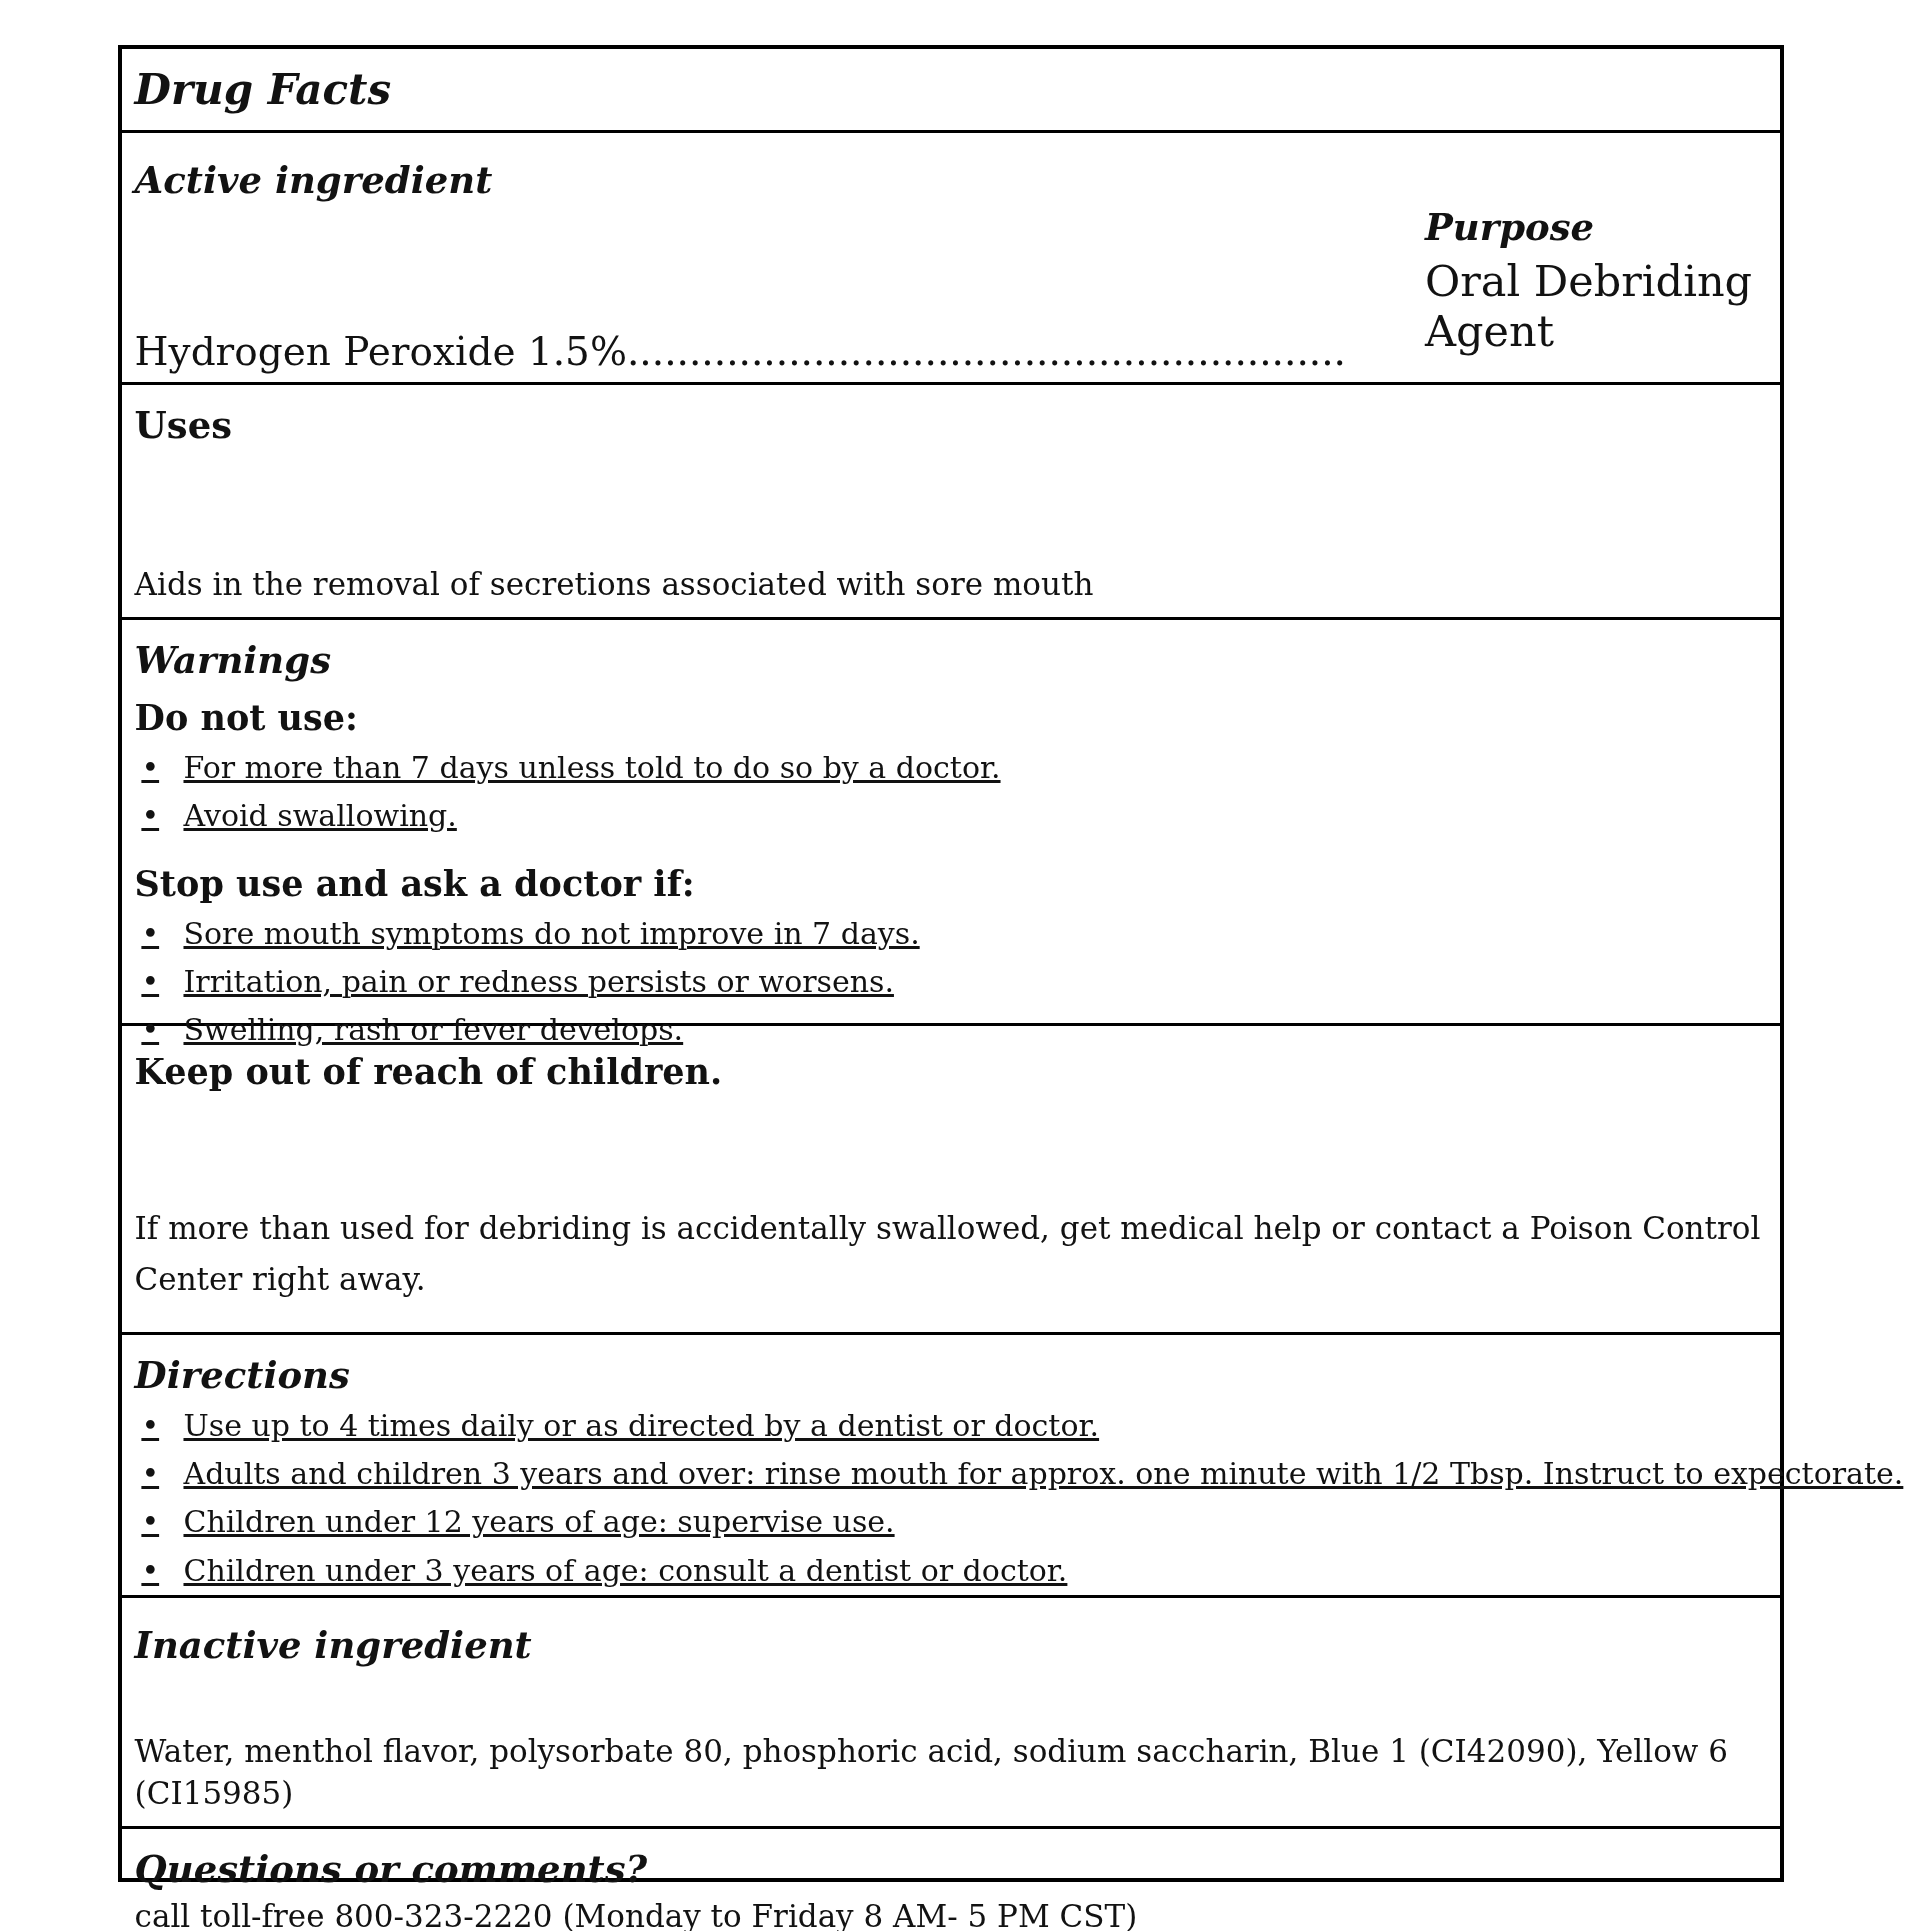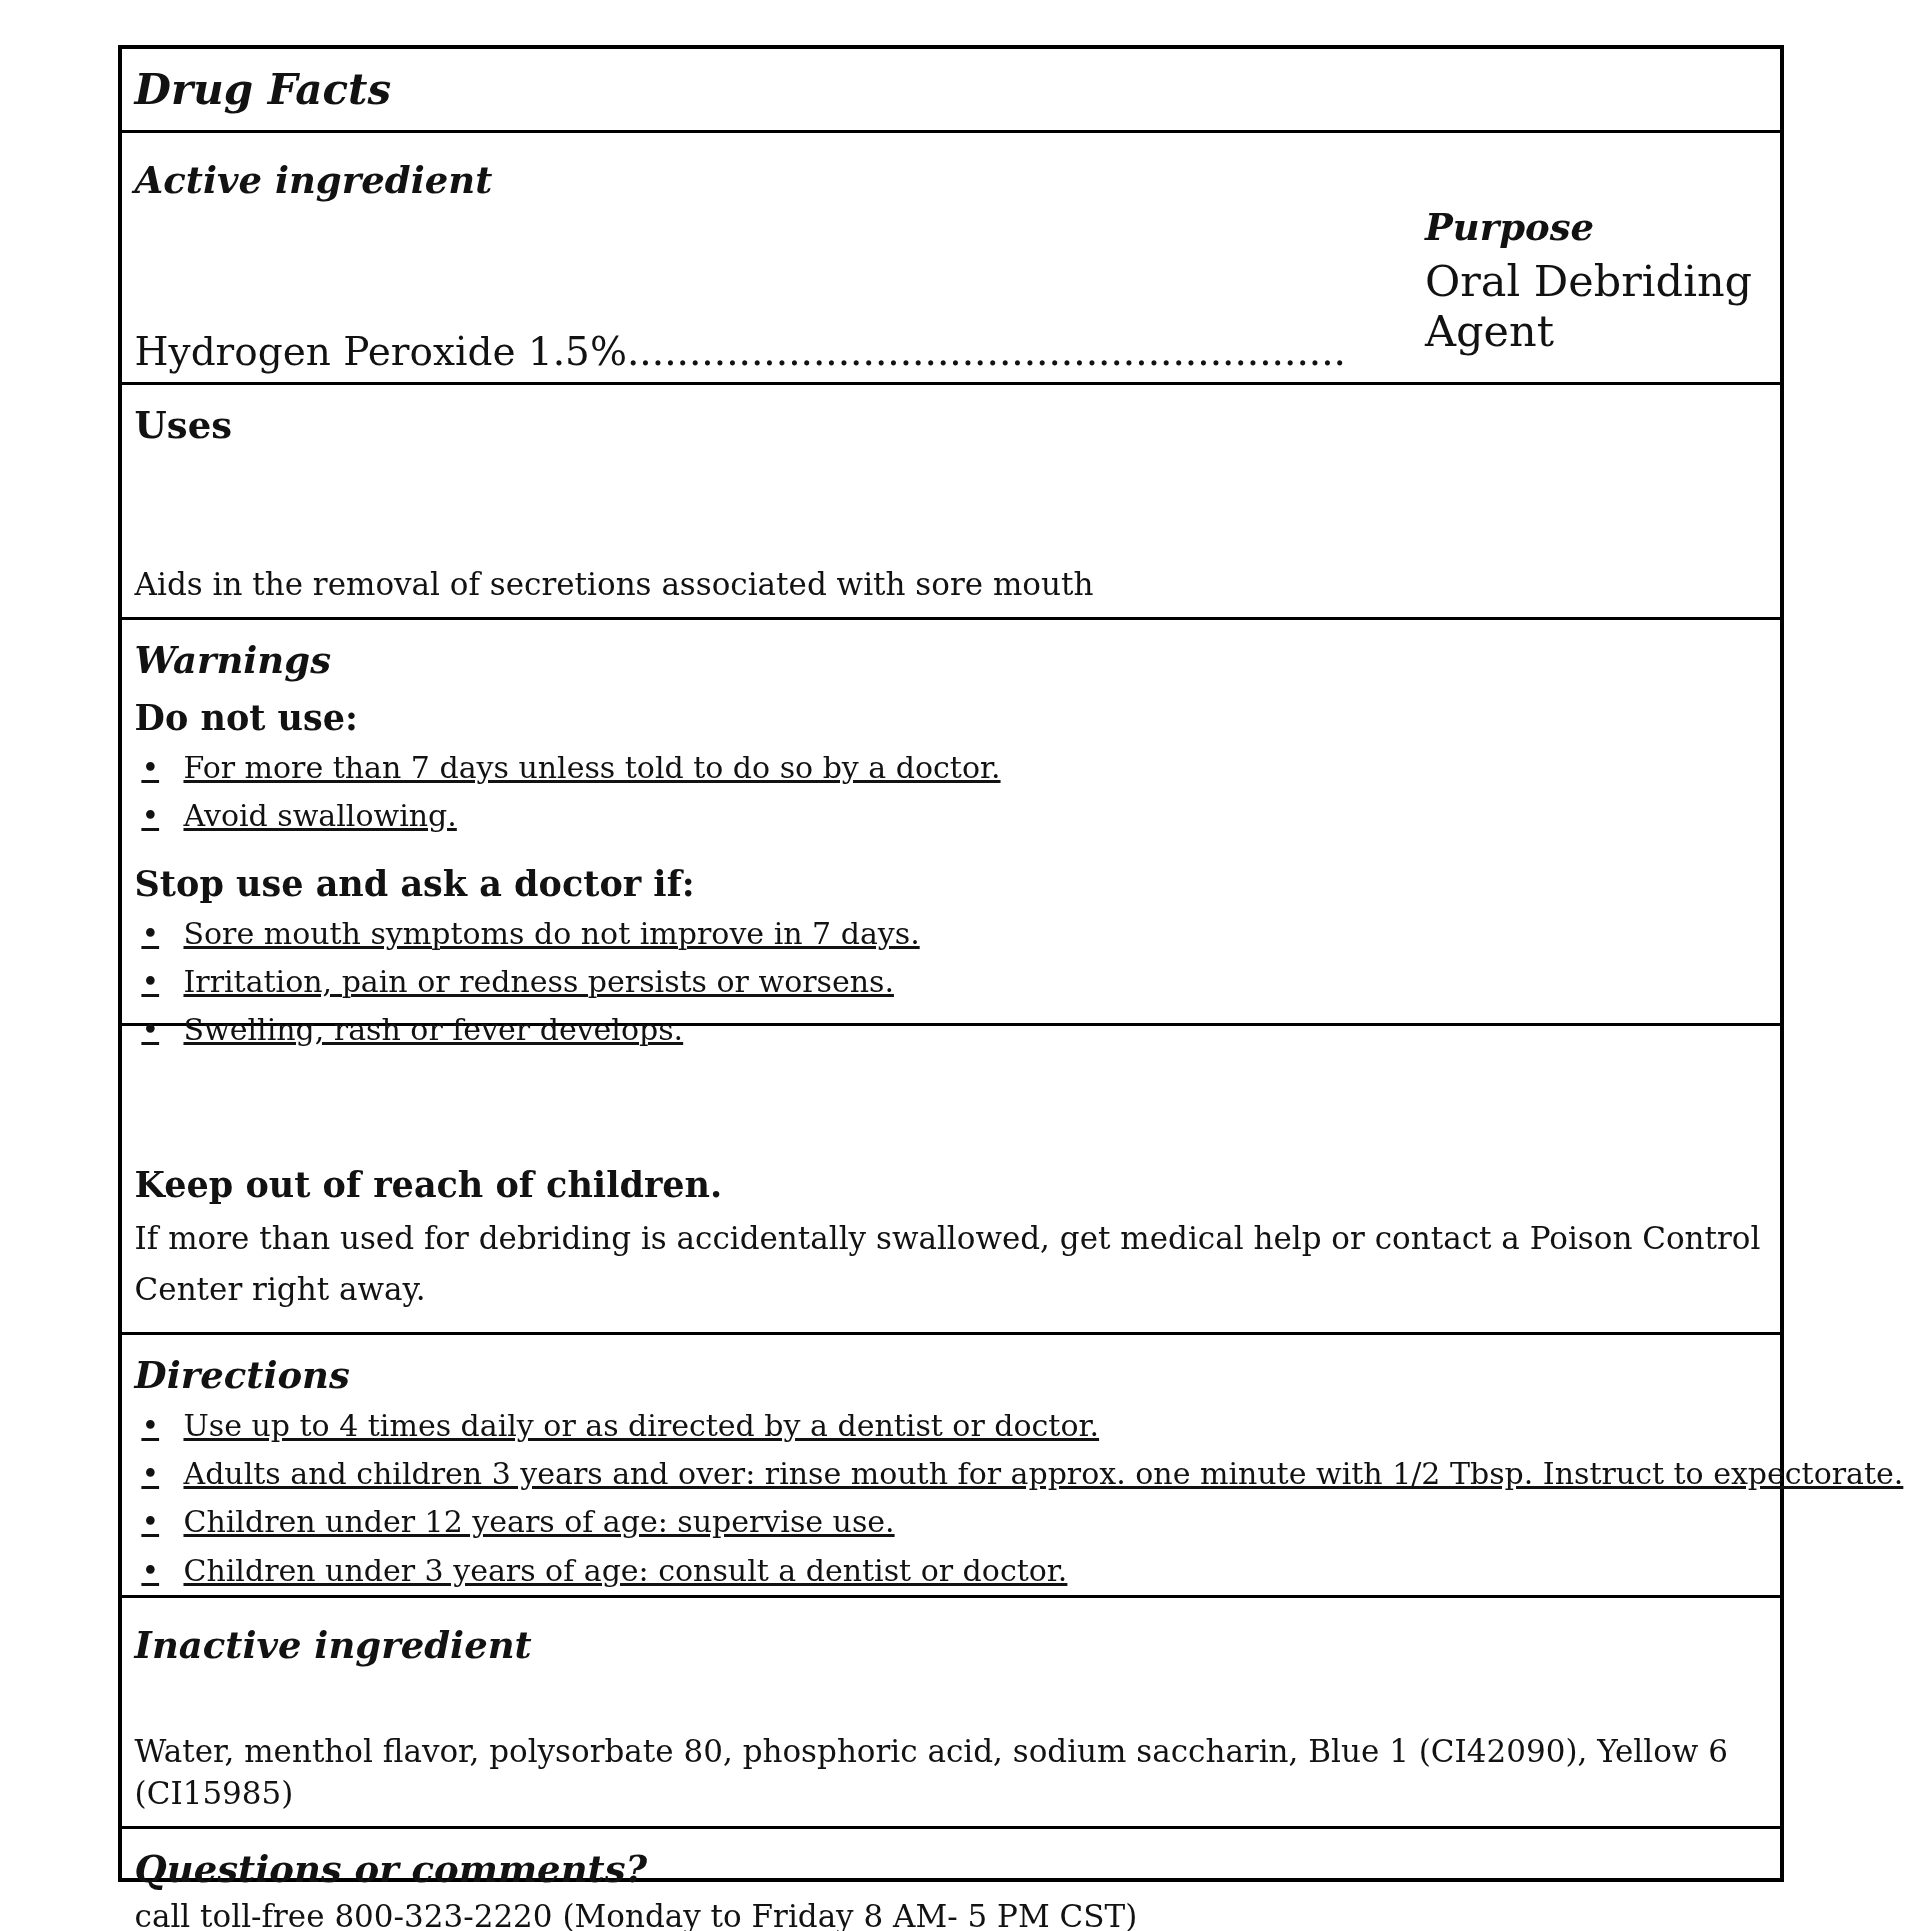--- a/index.html
+++ b/index.html
@@ -26,21 +26,21 @@
     border-bottom: 3.9px solid #000;
     padding: 0 12.6px;
     flex: none;
     overflow: visible;
   }
   .row:last-child { border-bottom: none; }
   .r1 { height: 84px;  display: flex; align-items: center; }
   .r2 { height: 244px; }
   .r3 { height: 227px; display: flex; flex-direction: column; justify-content: space-between; }
   .r4 { height: 398px; }
-  .r5 { height: 301px; display: flex; flex-direction: column; justify-content: flex-end; }
+  .r5 { height: 301px; display: flex; flex-direction: column; justify-content: space-between; }
   .r6 { height: 255px; }
   .r7 { height: 223px; display: flex; flex-direction: column; justify-content: space-between; }
   .r8 { height: 105px; }
 
   .title    { font-size: 42px; font-weight: bold; font-style: italic; }
   .head-bi  { font-size: 37px; font-weight: bold; font-style: italic; }
   .head-b   { font-size: 37px; font-weight: bold; }
   .sub-b    { font-size: 35px; font-weight: bold; }
   .body-text{ font-size: 31px; line-height: 1.35; }
   .para     { font-size: 31px; line-height: 1.65; }
@@ -70,21 +70,21 @@
   .purpose-heading { font-size: 37px; font-weight: bold; font-style: italic; }
   .purpose-value   { font-size: 43px; margin-top: 6.8px; }
 
   .hydrogen-line { position: absolute; left: 12.6px; bottom: 7.7px; right: 12.6px; }
 
   .mt6  { margin-top: 5.8px; }
   .mt10 { margin-top: 9.7px; }
   .mt12 { margin-top: 17px; }
   .mt16 { margin-top: 15.4px; }
   .mt30 { margin-top: 29px; }
-  .pb10 { padding-bottom: 17px; }
+  .pb10 { padding-bottom: 27px; }
   .pb12 { padding-bottom: 11.6px; }
 </style>
 </head>
 <body>
 
 <div class="label-table">
 
   <div class="row r1">
     <div class="title">Drug Facts</div>
   </div>

